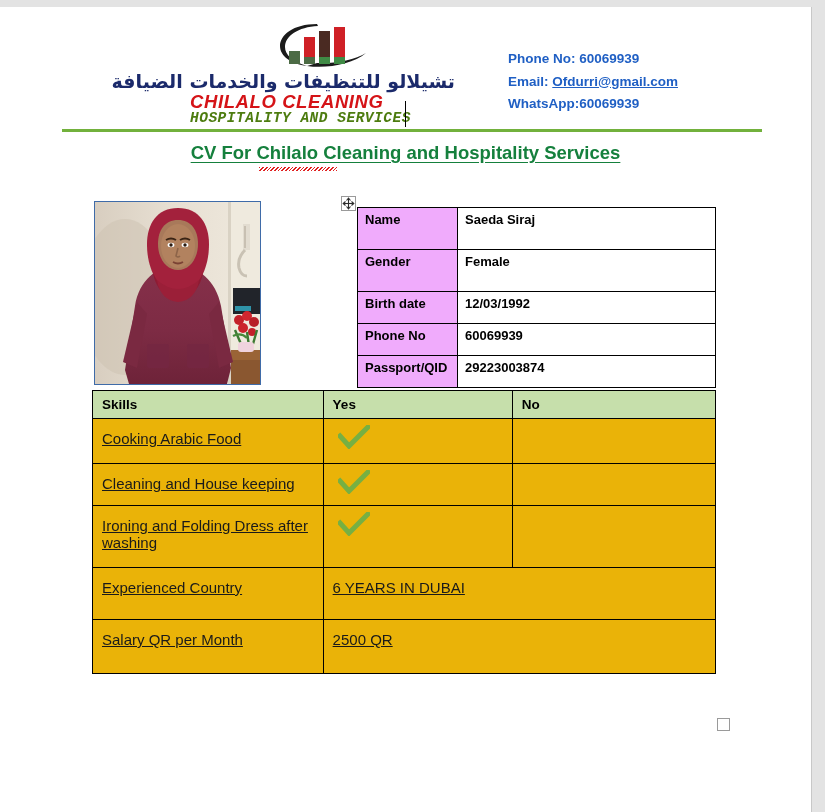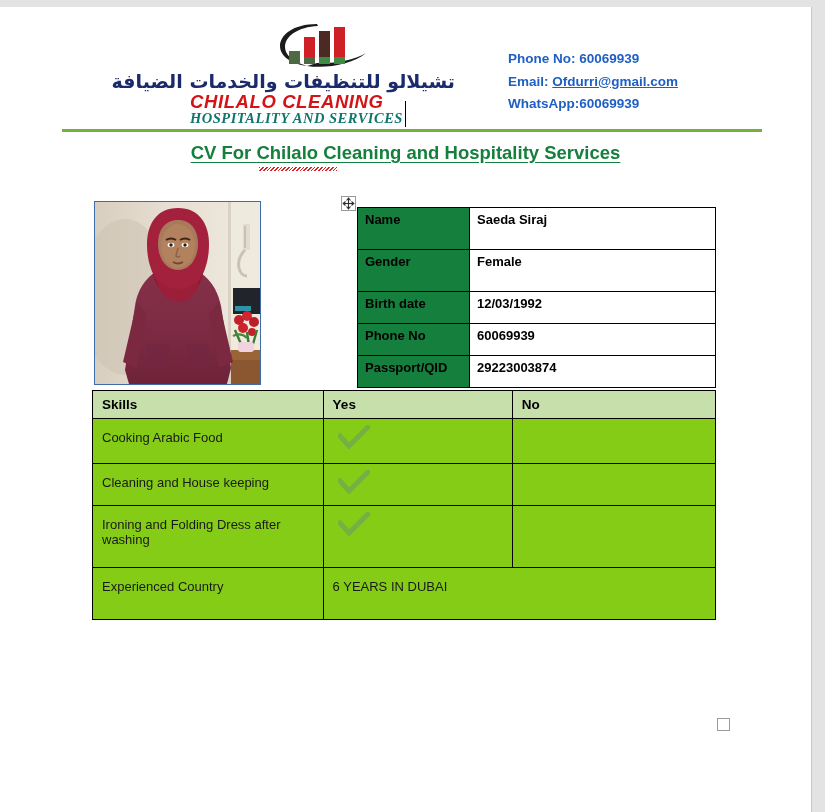--- a/index.html
+++ b/index.html
@@ -69,25 +69,25 @@
     font-family: "Liberation Sans", sans-serif;
     font-size: 18.5px;
     font-weight: bold;
     font-style: italic;
     color: #d51317;
     letter-spacing: 0.6px;
     line-height: 1.05;
     white-space: nowrap;
   }
   .brand-en2 {
-    font-family: Liberation Serif, serif;
+    font-family: Liberation Mono, monospace;
     font-size: 14.5px;
     font-weight: bold;
     font-style: italic;
-    color: #0f766e;
+    color: #4d7c0f;
     letter-spacing: 0.5px;
     line-height: 1.1;
     white-space: nowrap;
   }
   #contact-block {
     position: absolute;
     left: 508px;
     top: 41px;
     font-size: 13.5px;
     font-weight: bold;
@@ -199,22 +199,22 @@
   #info-table td {
     border: 1.3px solid #000000;
     font-size: 13px;
     font-weight: bold;
     color: #000000;
     padding: 4px 8px 4px 7px;
     vertical-align: top;
     box-sizing: border-box;
   }
   #info-table td.label {
-    background: #15803d;
-    width: 112px;
+    background: #f0abfc;
+    width: 100px;
   }
   #info-table td.value {
     background: #ffffff;
   }
   .row-tall td { height: 42px; }
   .row-short td { height: 32px; }
 
   
   #skills-table {
     position: absolute;
@@ -232,25 +232,26 @@
   }
   #skills-table th {
     background: #c6dfab;
     font-size: 13.5px;
     font-weight: bold;
     color: #000000;
     padding: 6px 9px;
     height: 28px;
   }
   #skills-table td {
-    background: #84cc16;
-    font-size: 13px;
+    background: #eab308;
+    font-size: 15px;
     font-weight: normal;
     color: #1a1a1a;
     padding: 11px 9px;
+    text-decoration: underline;
   }
   .col-skill { width: 211px; }
   .col-yes   { width: 173px; }
   .col-no    { width: 186px; }
 
   .check-cell { padding: 6px 0 0 14px !important; }
   .check-mark { display: block; }
   .r1 { height: 45px; }
   .r2 { height: 42px; }
   .r3 { height: 42px; }
@@ -480,19 +481,23 @@
                 <path d="M2 11 L11 21 L30 2" stroke="#76b043" stroke-width="5" fill="none" stroke-linecap="square"></path>
               </svg>
             </span>
           </td>
           <td></td>
         </tr>
         <tr class="r5">
           <td>Experienced Country</td>
           <td colspan="2">6 YEARS IN DUBAI</td>
         </tr>
+        <tr class="r6">
+          <td>Salary QR per Month</td>
+          <td colspan="2">2500 QR</td>
+        </tr>
       </tbody>
     </table>
 
     <div id="table-resize-handle"></div>
 
   </div>
 </div>
 
 </body></html>

